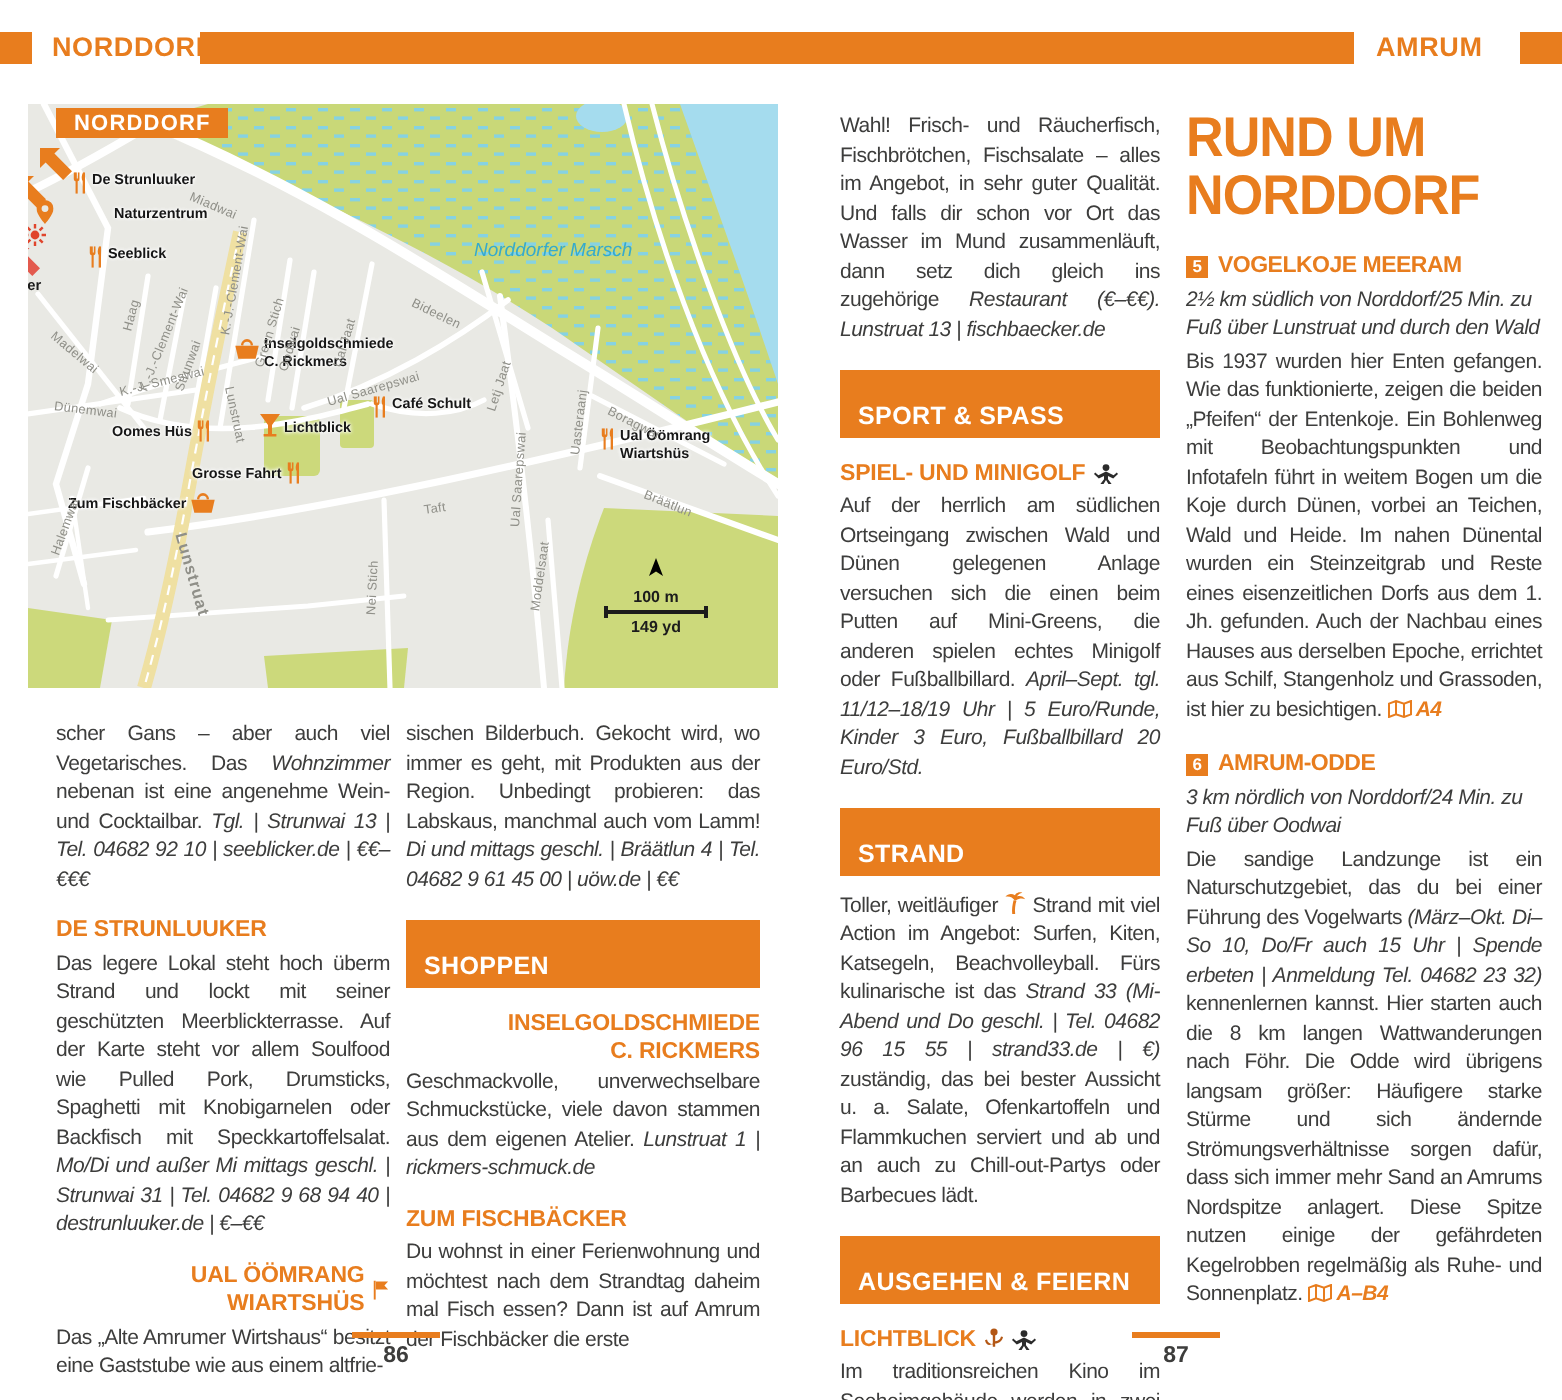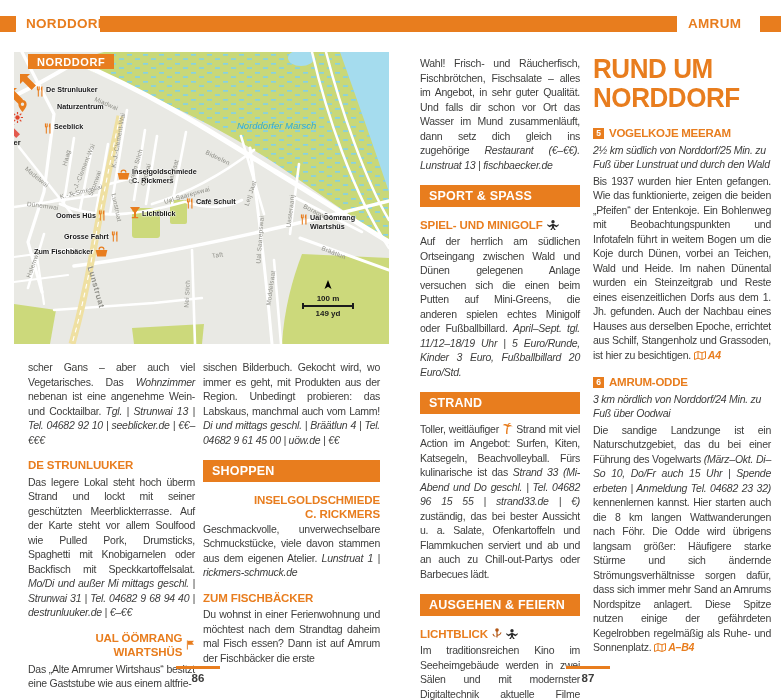--- a/index.html
+++ b/index.html
@@ -28,21 +28,21 @@
   .scale .lbl{font-size:8px;font-weight:bold;}
   .scale .bar{height:2px;background:#1c1c1c;margin:2px 0;position:relative;}
   .scale .bar:before,.scale .bar:after{content:"";position:absolute;top:-2px;width:2px;height:6px;background:#1c1c1c;}
   .scale .bar:before{left:0}.scale .bar:after{right:0}
   
   .col{position:absolute;font-size:10.5px;line-height:14.5px;letter-spacing:-.25px;
        text-align:justify;}
   .para{margin:0 0 2px;}
   .it{font-style:italic;}
   .obox{background:#e87d1e;color:#fff;font-weight:bold;font-size:12.5px;letter-spacing:.2px;
-        padding:4px 9px 3px;margin:13px 0 8px;}
+        padding:16px 9px 3px;margin:13px 0 8px;}
   .subhead{color:#e87d1e;font-weight:bold;font-size:11.5px;letter-spacing:-.1px;
            margin:11px 0 2px;display:flex;align-items:center;gap:4px;text-align:right;}
   .bigtitle{color:#e87d1e;font-weight:bold;font-size:28px;line-height:29px;letter-spacing:-.5px;
             transform:scaleX(.93);transform-origin:left top;margin:0 0 14px;text-align:left;}
   .item-head{display:flex;align-items:center;gap:5px;margin:13px 0 2px;text-align:left;}
   .numbox{width:11px;height:11px;background:#e87d1e;color:#fff;font-size:8.5px;font-weight:bold;
           display:flex;align-items:center;justify-content:center;flex:none;}
   .item-title{color:#e87d1e;font-weight:bold;font-size:11.5px;}
   .intro{font-style:italic;margin:0 0 2px;text-align:left;}
   .mapref{color:#e87d1e;font-style:italic;font-weight:bold;white-space:nowrap;}
@@ -220,21 +220,21 @@
     <div class="poi" style="left:116px;top:155px;">
       <svg width="10" height="12" viewBox="0 0 10 12" class="ic-orange">
           <use href="#sym-cocktail"></use>
         </svg>
       <span class="poi-lbl" style="margin-top:3px;">Lichtblick</span>
     </div>
     <div class="poi rev" style="left:50px;top:179px;">
       <svg width="8" height="11" viewBox="0 0 9 12" class="ic-orange">
           <use href="#sym-fork"></use>
         </svg>
-      <span class="poi-lbl" style="margin-top:2px;">Grosse Fahrt</span>
+      <span class="poi-lbl" style="margin-top:2px;margin-left:32px;">Grosse Fahrt</span>
     </div>
     <div class="poi rev" style="left:20px;top:193px;">
       <svg width="13" height="12" viewBox="0 0 12 11" class="ic-orange">
           <use href="#sym-basket"></use>
         </svg>
       <span class="poi-lbl" style="margin-top:3px;">Zum Fischbäcker</span>
     </div>
     <div class="poi" style="left:286px;top:162px;">
       <svg width="8" height="11" viewBox="0 0 9 12" class="ic-orange">
           <use href="#sym-fork"></use>

